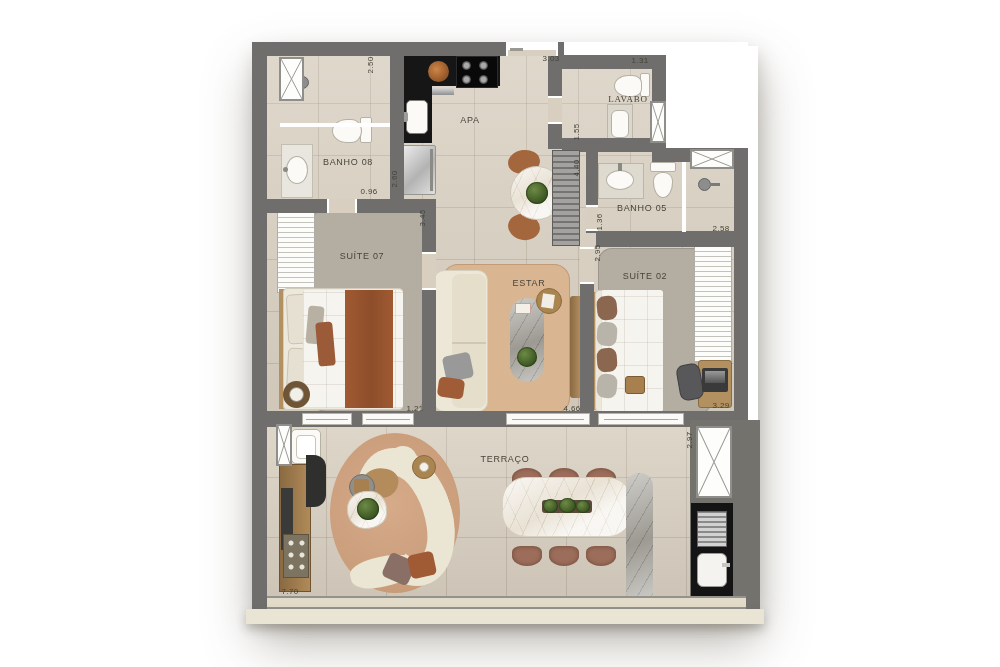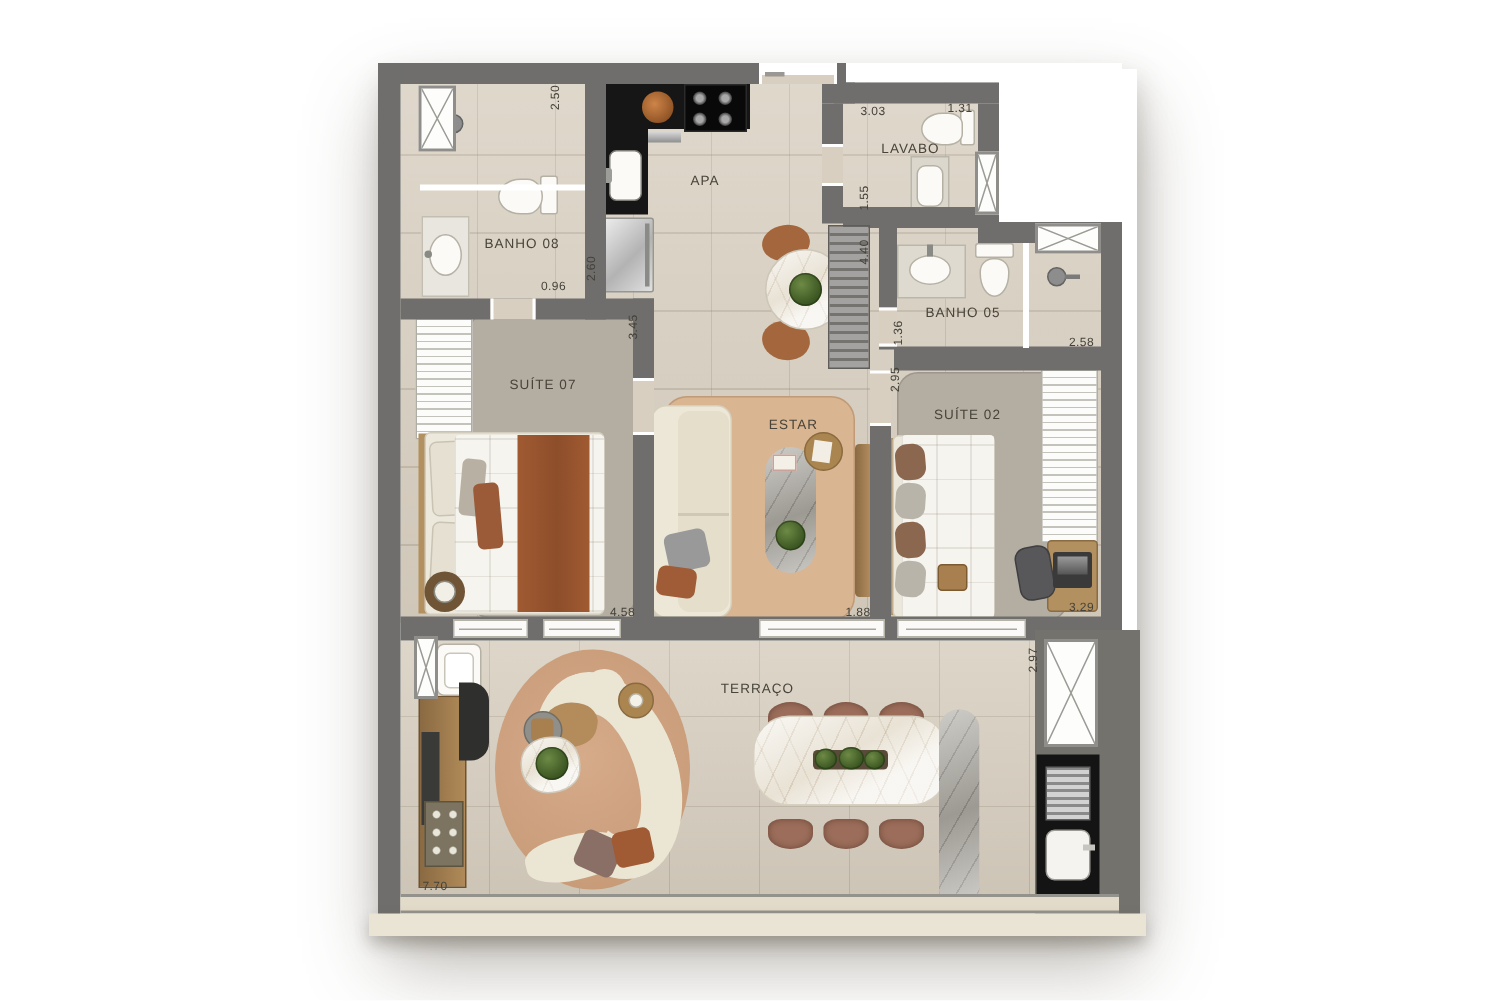--- a/index.html
+++ b/index.html
@@ -283,37 +283,37 @@
   <div class="ov" style="left:691px;top:503px;width:42px;height:95px;background:#141414;"></div>
   <div class="ov" style="left:697px;top:511px;width:30px;height:36px;background:repeating-linear-gradient(0deg,#d2d2d2 0 3px,#8a8a8a 3px 5px);border:1px solid #636363;"></div>
   <div class="ov" style="left:697px;top:553px;width:30px;height:34px;background:#f4f3ef;border:1px solid #9c9a94;border-radius:6px;"></div>
   <div class="ov" style="left:722px;top:563px;width:8px;height:4px;background:#c7c5bf;"></div>
 
   <div class="ov" style="left:267px;top:596px;width:479px;height:13px;background:#e3dbc9;border-top:2px solid #93928c;border-bottom:2px solid #93928c;"></div>
   <div class="ov shadow" style="left:246px;top:609px;width:518px;height:15px;background:#eae4d5;box-shadow:0 5px 10px rgba(90,84,70,.3);"></div>
 
   <div class="lbl" style="left:348px;top:162px;">BANHO 08</div>
   <div class="lbl" style="left:470px;top:120px;">APA</div>
-  <div class="lbl" style="left:607px;top:99px;">LAVABO</div>
+  <div class="lbl" style="left:628px;top:99px;font-family:Liberation Serif, serif;">LAVABO</div>
   <div class="lbl" style="left:642px;top:208px;">BANHO 05</div>
   <div class="lbl" style="left:362px;top:256px;">SUÍTE 07</div>
   <div class="lbl" style="left:529px;top:283px;">ESTAR</div>
   <div class="lbl" style="left:645px;top:276px;">SUÍTE 02</div>
   <div class="lbl" style="left:505px;top:459px;">TERRAÇO</div>
 
   <div class="dim v" style="left:370px;top:65px;">2.50</div>
-  <div class="dim" style="left:551px;top:74px;margin-left:31px;">3.03</div>
-  <div class="dim" style="left:640px;top:72px;">1.31</div>
+  <div class="dim" style="left:551px;top:58px;">3.03</div>
+  <div class="dim" style="left:640px;top:60px;">1.31</div>
   <div class="dim" style="left:369px;top:191px;">0.96</div>
   <div class="dim v" style="left:576px;top:132px;">1.55</div>
   <div class="dim v" style="left:394px;top:179px;">2.60</div>
   <div class="dim v" style="left:422px;top:218px;">3.45</div>
   <div class="dim v" style="left:576px;top:168px;">4.40</div>
   <div class="dim v" style="left:599px;top:222px;">1.36</div>
   <div class="dim" style="left:721px;top:228px;">2.58</div>
   <div class="dim v" style="left:597px;top:253px;">2.95</div>
-  <div class="dim" style="left:415px;top:408px;">4.58</div>
-  <div class="dim" style="left:572px;top:408px;">1.88</div>
+  <div class="dim" style="left:415px;top:408px;">1.21</div>
+  <div class="dim" style="left:572px;top:408px;">4.66</div>
   <div class="dim" style="left:721px;top:405px;">3.29</div>
   <div class="dim v" style="left:689px;top:440px;">2.97</div>
   <div class="dim" style="left:290px;top:591px;">7.70</div>
 
 </div>
 
 </body></html>

